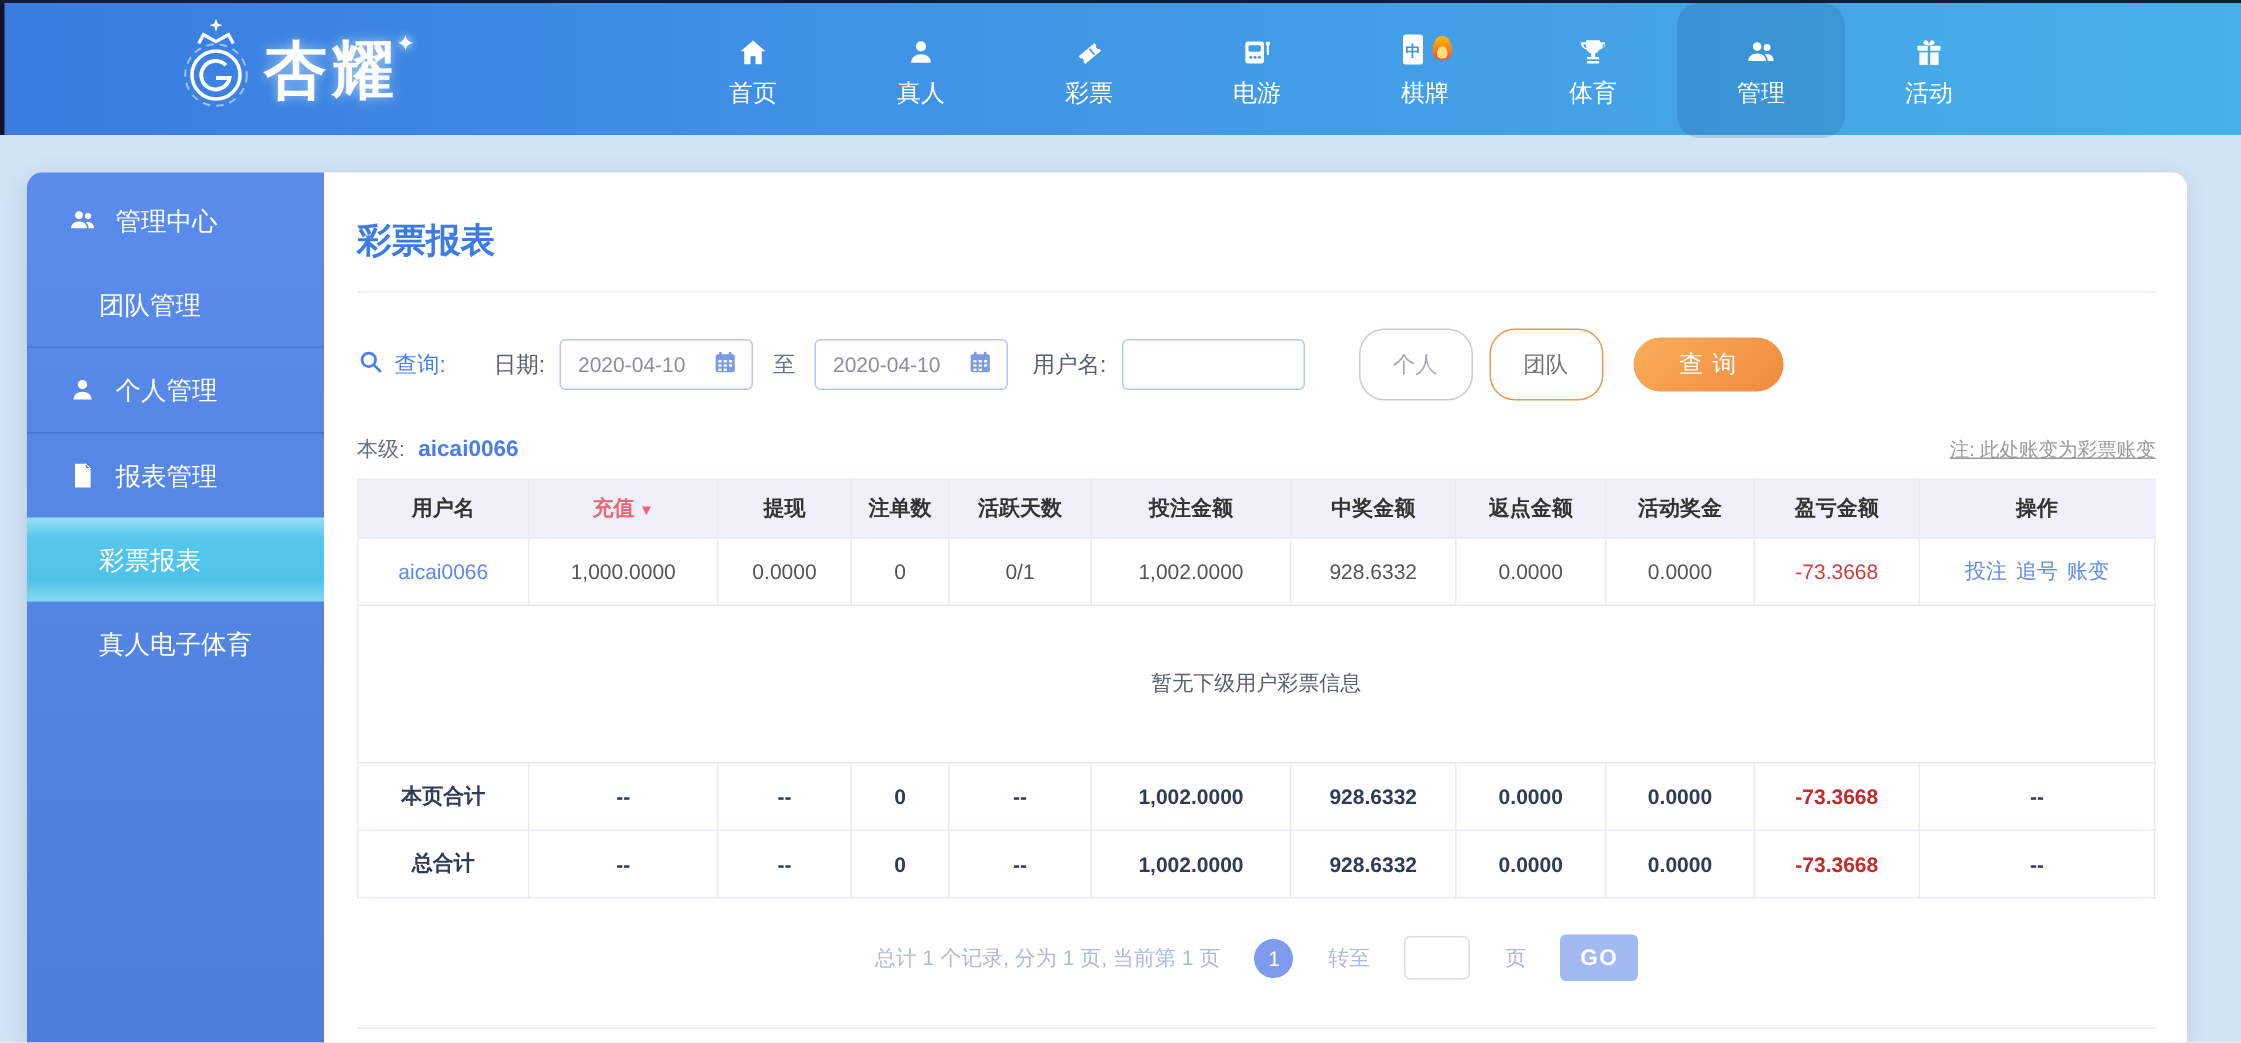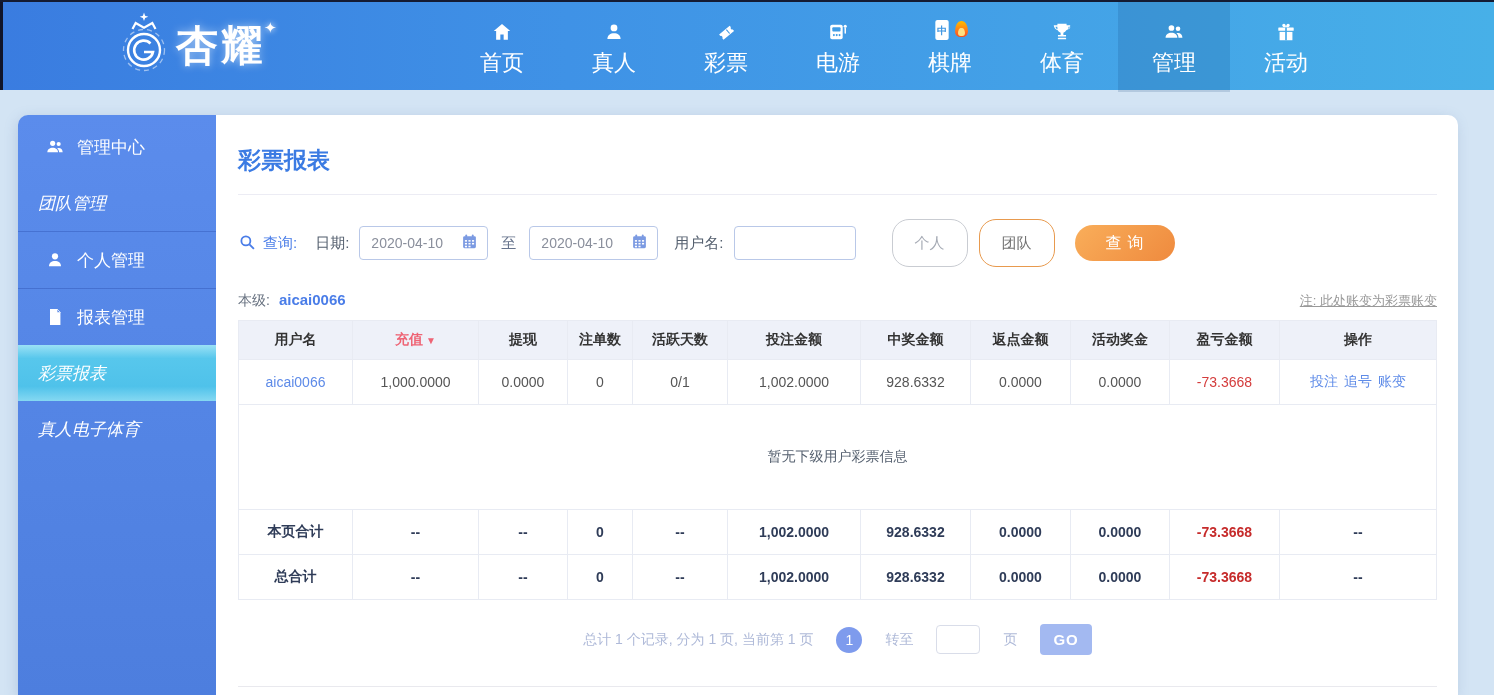--- a/index.html
+++ b/index.html
@@ -25,23 +25,23 @@
     font-size:42px; font-weight:bold; color:#fff; letter-spacing:3px;
     text-shadow:0 0 8px rgba(255,255,255,.55); position:relative;
   }
   .logo-sparkle{ color:#fff; font-size:15px; position:relative; top:-18px; left:-6px; text-shadow:0 0 6px #fff; }
 
   .nav{ position:absolute; left:446px; top:0; height:90px; display:flex; }
   .nav-item{
     width:112px; height:90px; display:flex; flex-direction:column;
     align-items:center; justify-content:center; gap:8px; color:#fff; cursor:pointer;
   }
-  .nav-item.active{ background:rgba(13,63,120,.16); }
+  .nav-item.active{ background:rgba(13,63,120,.16);border-radius:15px; }
   .nav-icon-row{ height:24px; display:flex; align-items:center; gap:3px; }
-  .nav-label{ font-size:22px; line-height:1; }
+  .nav-label{ font-size:16px; line-height:1; }
   .flame{
     width:13px; height:16px; position:relative; margin-top:-6px;
     background:linear-gradient(180deg,#ffb300 10%,#ff6d1f 70%,#f4511e);
     border-radius:50% 50% 46% 46% / 72% 72% 38% 38%;
   }
   .flame::after{
     content:""; position:absolute; left:3.2px; top:6.5px; width:6.5px; height:8px;
     background:#ffe082; border-radius:50% 50% 46% 46% / 68% 68% 40% 40%;
   }
 
@@ -53,40 +53,40 @@
   }
   .sidebar{
     width:198px; flex:0 0 198px;
     background:linear-gradient(180deg,#5b8cec 0%,#4d7ede 100%);
     border-radius:10px 0 0 0; padding-top:4px;
   }
   .side-item{
     height:56px; display:flex; align-items:center; padding-left:27px; gap:12px;
     color:#fff; font-size:17px; cursor:pointer;
   }
-  .side-item.sub{ padding-left:20px;font-style:italic; }
+  .side-item.sub{ padding-left:48px; }
   .side-item.active{
     background:linear-gradient(180deg,#9ae1f5 0%,#57c7ec 24%,#4fc2ea 74%,#85d8f2 100%);
   }
   .side-icon{ width:20px; height:20px; flex:0 0 20px; }
   .side-divider{ height:1px; background:rgba(25,55,150,.28); }
 
   .content{
     flex:1; background:#fff; border-radius:0 10px 0 0;
     padding:30px 21px 0 22px; position:relative;
   }
   .page-title{
     font-size:23px; font-weight:bold; color:#3b7be3;
     padding-bottom:18px; border-bottom:1px solid #ececf4;
   }
 
   
   .search-row{ display:flex; align-items:center; margin-top:24px; font-size:15px; color:#55606f; }
   .query-label{ color:#4a7de8; margin-left:7px; }
-  .field-label{ margin-left:18px; }
+  .field-label{ margin-left:32px; }
   .date-box{
     display:flex; align-items:center; gap:6px; margin-left:10px;
     height:34px; padding:0 9px; border:1px solid #b9c8e8; border-radius:4px; background:#fff;
   }
   .date-box input{
     border:none; outline:none; width:86px; font-size:14px; color:#8a8f9c;
     font-family:inherit; background:transparent;
   }
   .to-label{ margin:0 13px; color:#66738c; }
   .text-input{

